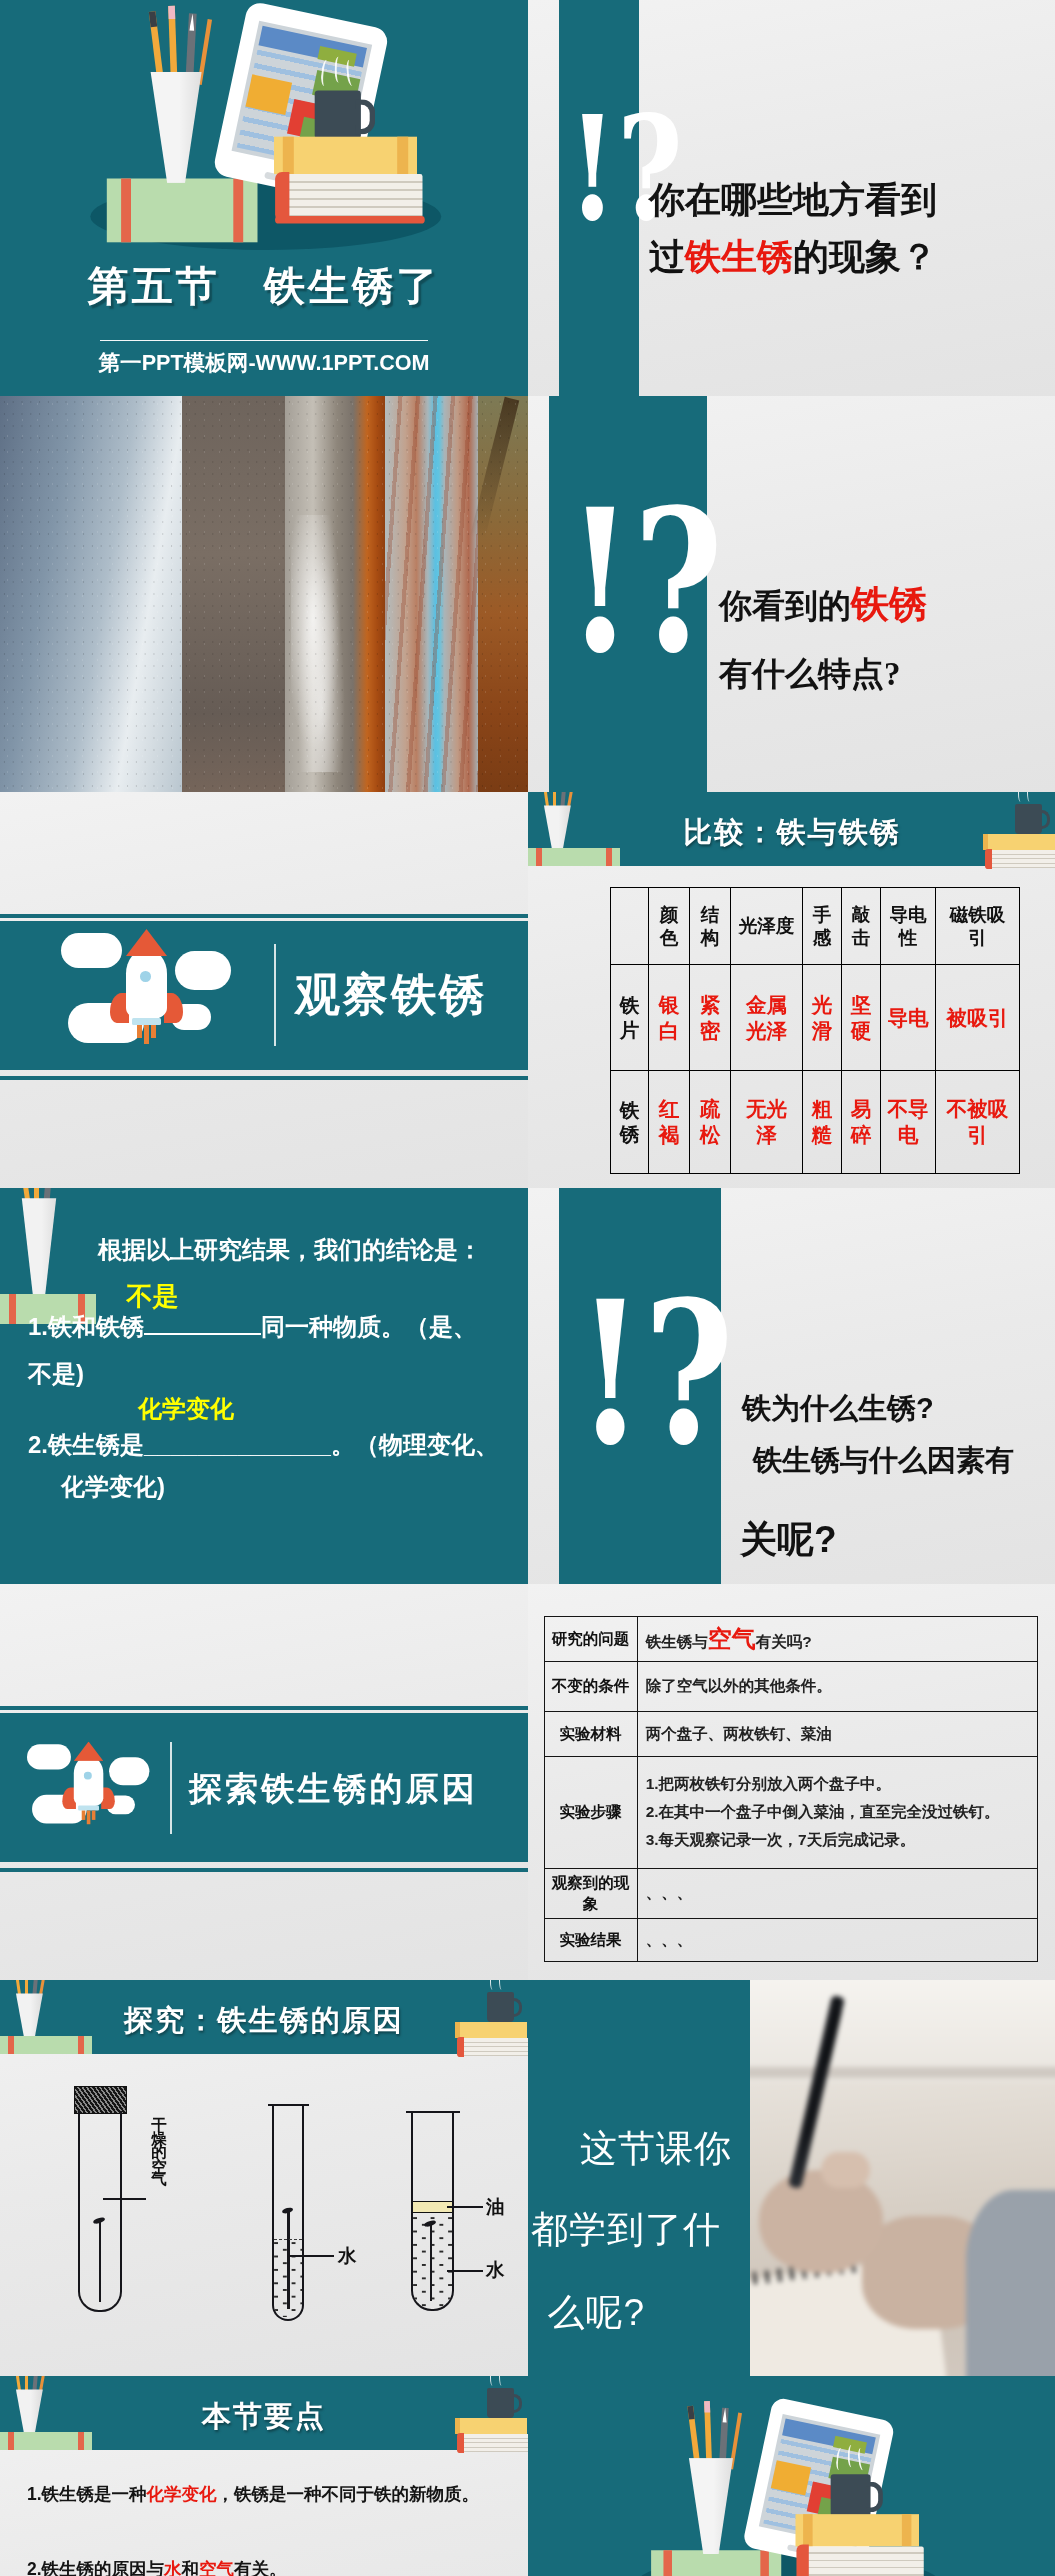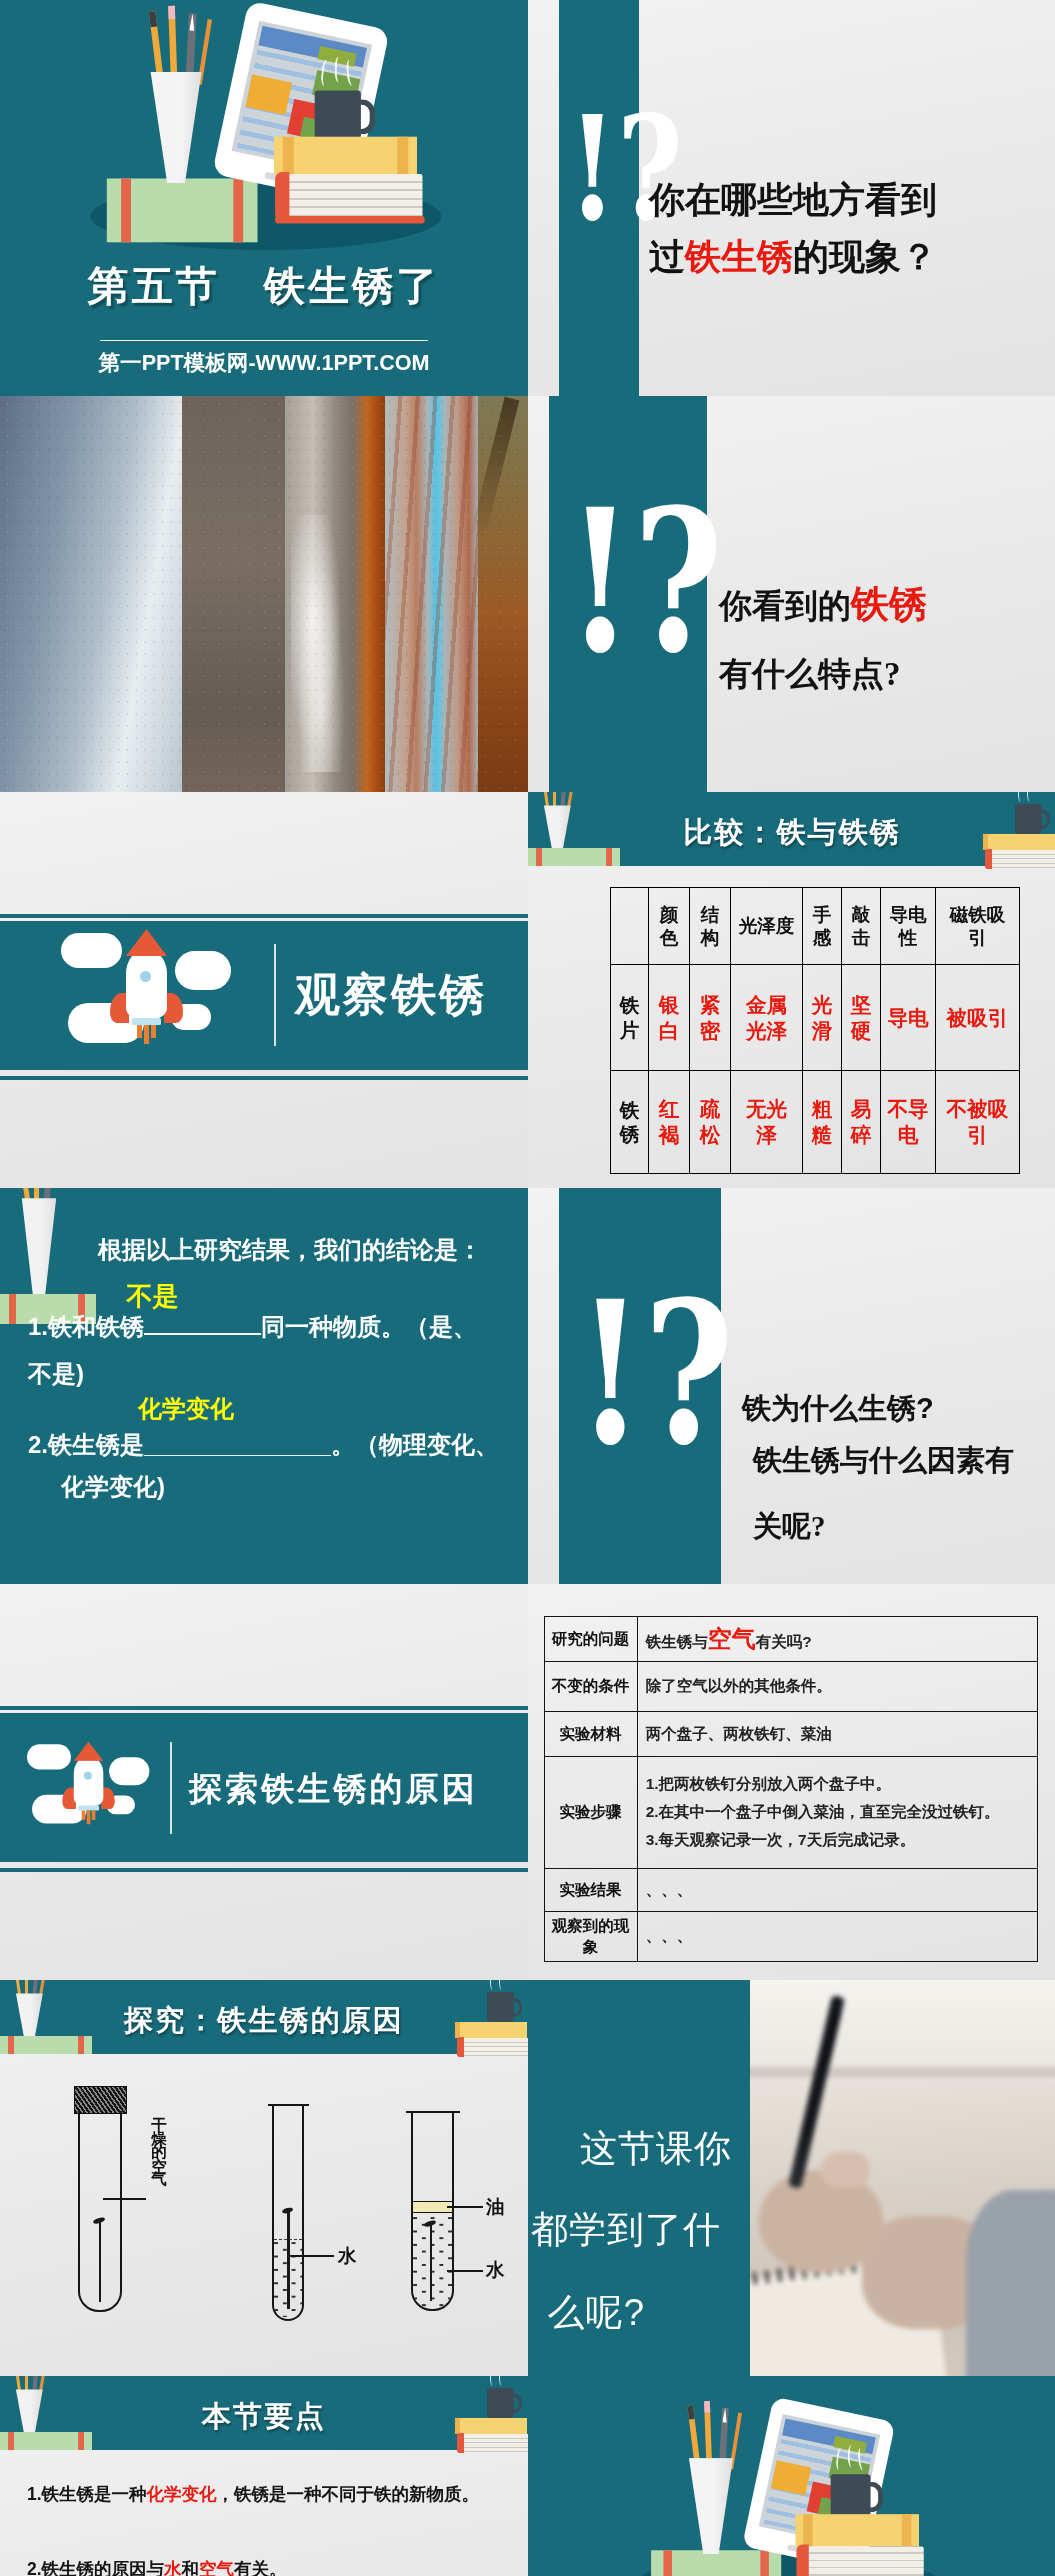--- a/index.html
+++ b/index.html
@@ -333,21 +333,21 @@
     <p class="con-p" style="top:241px;"><span>2.铁生锈是</span><span>______________</span><span>。（物理变化、</span></p>
     <p class="con-p" style="top:283px;margin-left:33px;"><span>化学变化)</span></p>
   </section>
 
   <section class="slide s-gray">
     <div class="qbar" style="left:31px;width:162px;">
       <div class="qmark" style="top:87px;font-size:196px;">!?</div>
     </div>
     <p class="qline" style="left:214px;top:158px;font-size:29px;margin-top:43px;"><span>铁为什么生锈?</span></p>
     <p class="qline" style="left:225px;top:224px;font-size:29px;"><span>铁生锈与什么因素有</span></p>
-    <p class="qline" style="left:225px;top:290px;font-size:29px;font-family:Liberation Serif, serif;"><span>关呢?</span></p>
+    <p class="qline" style="left:212px;top:290px;font-size:37px;"><span>关呢?</span></p>
   </section>
 
   <section class="slide s-gray">
     <div class="hl" style="top:122px;"></div>
     <div class="bigband"></div>
     <div class="hl" style="top:284px;"></div>
     <div class="rocket" style="left:27px;top:156px;width:173px;height:120px;transform:scale(.72);transform-origin:left top;">
       <i class="rk-c rk-c1"></i>
         <i class="rk-c rk-c2"></i>
         <i class="rk-c rk-c3"></i>
@@ -382,26 +382,26 @@
         <td>两个盘子、两枚铁钉、菜油</td>
       </tr>
       <tr style="height:112px;">
         <th>实验步骤</th>
         <td class="steps">
           <p>1.把两枚铁钉分别放入两个盘子中。</p>
           <p>2.在其中一个盘子中倒入菜油，直至完全没过铁钉。</p>
           <p>3.每天观察记录一次，7天后完成记录。</p>
         </td>
       </tr>
+      <tr style="height:50px;">
+        <th>观察到的现象</th>
+        <td>、、、</td>
+      </tr>
       <tr style="height:43px;">
         <th>实验结果</th>
-        <td>、、、</td>
-      </tr>
-      <tr style="height:50px;">
-        <th>观察到的现象</th>
         <td>、、、</td>
       </tr>
     </tbody>
       </table>
   </section>
 
   <section class="slide s-gray">
     <div class="hdrband">
       <i class="hd-s1"></i>
         <i class="hd-s2"></i>

